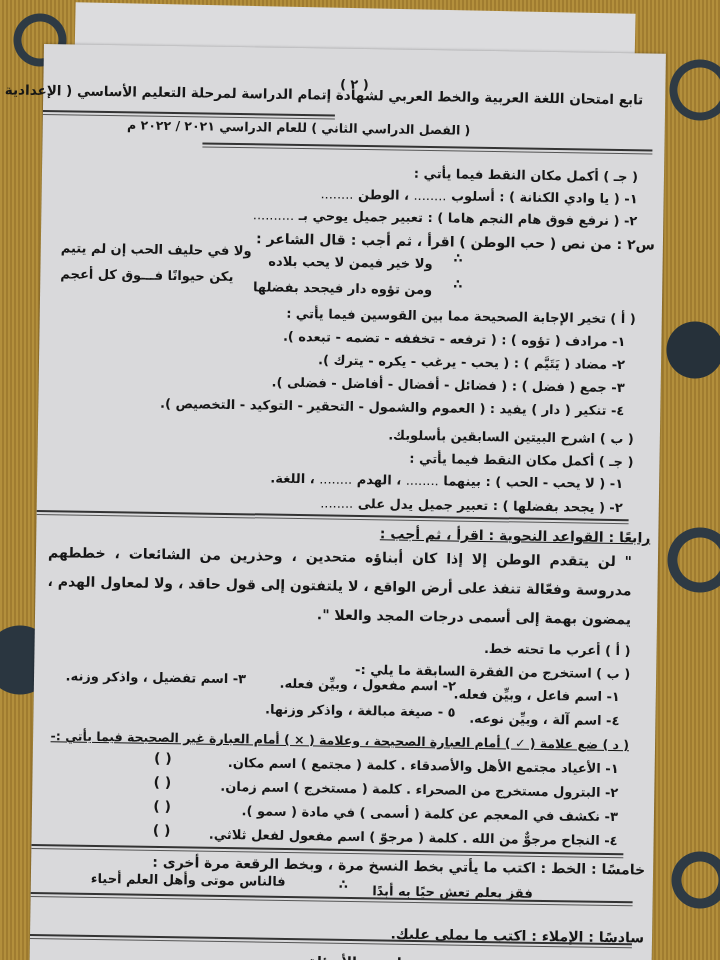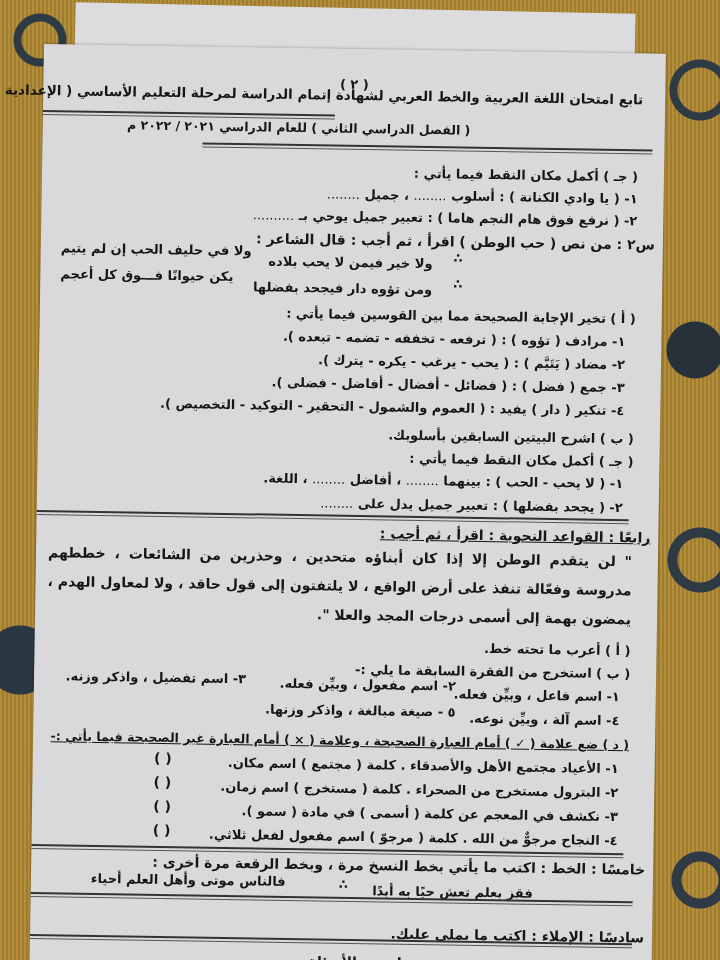--- a/index.html
+++ b/index.html
@@ -52,21 +52,21 @@
   <div class="rule" style="top:66px; left:0; right:330px;"></div>
   <div class="hdr2">( الفصل الدراسي الثاني ) للعام الدراسي ٢٠٢١ / ٢٠٢٢ م</div>
   <div class="rule" style="top:96px; left:160px; right:12px;"></div>
 
   <div class="line" style="top:116px;">
     <span>( جـ ) أكمل مكان النقط فيما يأتي :</span>
   </div>
   <div class="line" style="top:138px;">
     <span>١- ( يا وادي الكنانة ) : أسلوب</span>
     <span class="dots">........</span>
-    <span>، جميل</span>
+    <span>، الوطن</span>
     <span class="dots">........</span>
   </div>
   <div class="line" style="top:160px;">
     <span>٢- ( نرفع فوق هام النجم هاما ) : تعبير جميل يوحي بـ</span>
     <span class="dots">..........</span>
   </div>
 
   <div class="line sec" style="top:183px; right:8px;">س٢ : من نص ( حب الوطن ) اقرأ ، ثم أجب : قال الشاعر :</div>
   <div class="verse" style="top:206px; right:230px;">ولا خير فيمن لا يحب بلاده</div>
   <div class="verse" style="top:200px; right:200px;">∴</div>
@@ -79,21 +79,21 @@
   <div class="line" style="top:281px; right:36px;">١- مرادف ( تؤوه ) : ( ترفعه - تخففه - تضمه - تبعده ).</div>
   <div class="line" style="top:304px; right:36px;">٢- مضاد ( يَتَيَّم ) : ( يحب - يرغب - يكره - يترك ).</div>
   <div class="line" style="top:327px; right:36px;">٣- جمع ( فضل ) : ( فضائل - أفضال - أفاضل - فضلى ).</div>
   <div class="line" style="top:350px; right:36px;">٤- تنكير ( دار ) يفيد : ( العموم والشمول - التحقير - التوكيد - التخصيص ).</div>
 
   <div class="line" style="top:378px;">( ب ) اشرح البيتين السابقين بأسلوبك.</div>
   <div class="line" style="top:401px;">( جـ ) أكمل مكان النقط فيما يأتي :</div>
   <div class="line" style="top:423px; right:36px;">
     <span>١- ( لا يحب - الحب ) : بينهما</span>
     <span class="dots">........</span>
-    <span>، أفاضل</span>
+    <span>، الهدم</span>
     <span class="dots">........</span>
     <span>، اللغة.</span>
   </div>
   <div class="line" style="top:447px; right:36px;">
     <span>٢- ( يجحد بفضلها ) : تعبير جميل يدل على</span>
     <span class="dots">........</span>
   </div>
   <div class="rule" style="top:466px; left:0; right:30px;"></div>
 
   <div class="line sec ul" style="top:476px; right:8px;">رابعًا : القواعد النحوية : اقرأ ، ثم أجب :</div>

